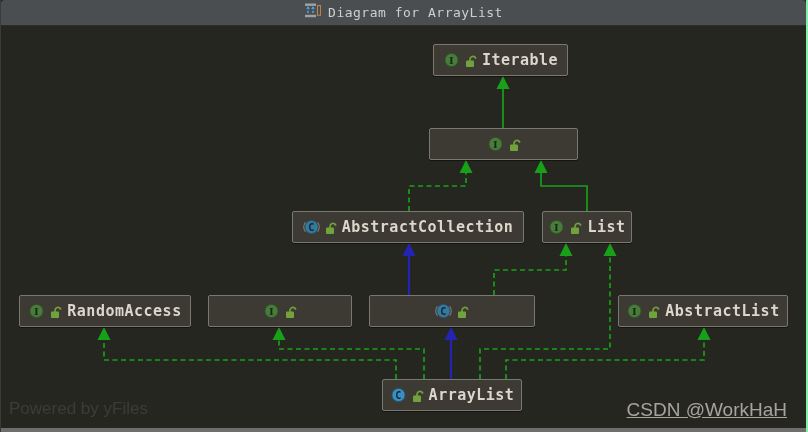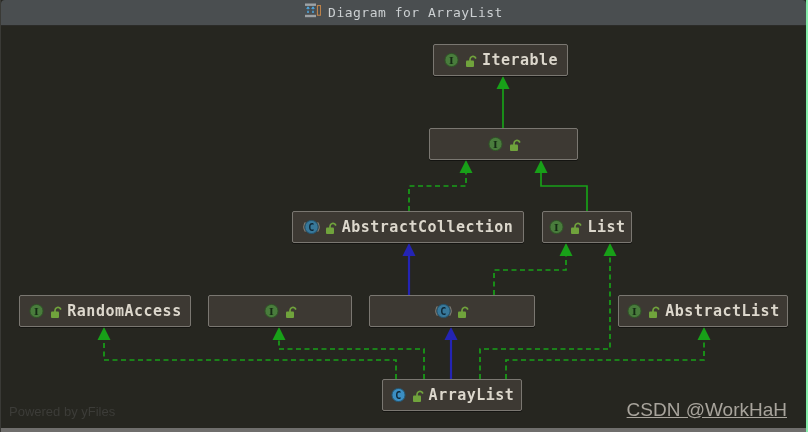--- a/index.html
+++ b/index.html
@@ -27,21 +27,21 @@
     position:absolute;height:32px;box-sizing:border-box;
     background:#3d3933;border:1px solid #7a7771;border-radius:2px;
     box-shadow:0 1px 0 rgba(0,0,0,0.45);
     display:flex;align-items:center;justify-content:center;gap:5px;
     color:#dcd7cc;font-size:15px;font-weight:600;letter-spacing:0.5px;
     z-index:10;cursor:default;white-space:nowrap;
   }
   .node .nicon{display:inline-flex;align-items:center;}
   .powered{
     position:absolute;left:8px;bottom:13px;z-index:20;
-    font-family:"Liberation Sans", sans-serif;font-size:13px;color:#3c3c38;
+    font-family:"Liberation Sans", sans-serif;font-size:17px;color:#3c3c38;
   }
   .csdn{
     position:absolute;right:19px;bottom:11px;z-index:20;
     font-family:"Liberation Sans", sans-serif;font-size:19px;color:#a8a49c;text-decoration:underline;
   }
 </style>
 </head>
 <body>
 
 <div class="frame">

